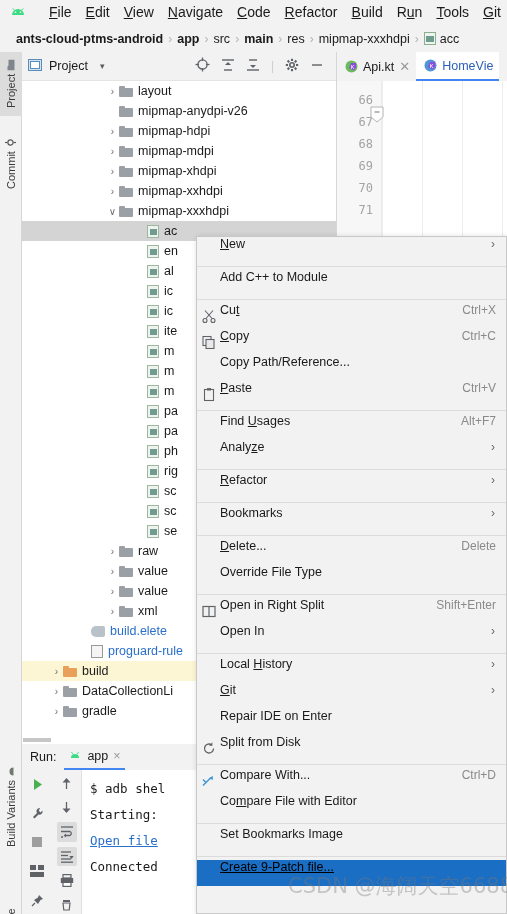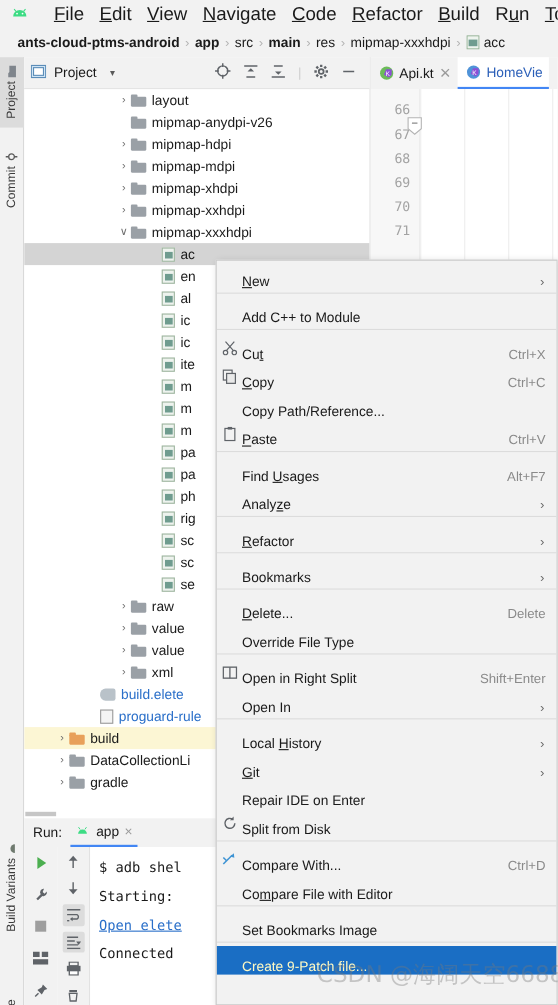--- a/index.html
+++ b/index.html
@@ -14,21 +14,21 @@
   }
   #root { position: relative; width: 507px; height: 914px; background: #f2f2f2; }
 
   
   .menubar {
     position: absolute; top: 0; left: 0; width: 507px; height: 25px;
     background: #f2f2f2; display: flex; align-items: center; padding-left: 8px;
   }
   .android-logo { width: 20px; height: 14px; position: relative; margin-right: 14px; }
   .menubar .mi {
-    font-size: 17px; color: #1a1a1a; padding: 0 7px; line-height: 25px;
+    font-size: 14px; color: #1a1a1a; padding: 0 7px; line-height: 25px;
     white-space: nowrap;
   }
   .menubar .mi u { text-decoration: underline; }
 
   
   .breadcrumb {
     position: absolute; top: 25px; left: 6px; width: 507px; height: 27px;
     background: #f2f2f2; display: flex; align-items: center; padding-left: 10px;
     overflow: hidden; white-space: nowrap;
   }
@@ -159,24 +159,24 @@
   .console a { color: #2a6fc9; text-decoration: underline; }
 
   
   .ctxmenu {
     position: absolute; left: 196px; top: 236px; width: 311px; height: 678px;
     background: #f2f2f2; border: 1px solid #c8c8c8;
     box-shadow: 2px 2px 7px rgba(0,0,0,0.20);
     font-size: 12.5px; overflow: hidden;
   }
   .mrow {
-    height: 26px; display: flex; align-items: flex-end; position: relative;
+    height: 26px; display: flex; align-items: flex-start; position: relative;
     padding-left: 23px; color: #1a1a1a; white-space: nowrap;
   }
-  .mrow.highlight { background: #1a6ec4; color: #fef9c3; }
+  .mrow.highlight { background: #1a6ec4; color: #000000; text-decoration: underline; }
   .mrow .mlabel { flex: 0 0 auto; }
   .mrow .mshort { margin-left: auto; padding-right: 10px; color: #8a8a8a; font-size: 12px; }
   .mrow .msub { margin-left: auto; padding-right: 11px; color: #6a6a6a; font-size: 12px; }
   .mrow .micon {
     position: absolute; left: 4px; top: 50%; transform: translateY(-50%);
     width: 15px; height: 15px; display: flex; align-items: center; justify-content: center;
   }
   .msep { height: 1px; background: #dcdcdc; margin: 3px 0; }
   .mrow u { text-decoration: underline; }
 
@@ -661,21 +661,21 @@
         <span class="tbtn">
           <svg width="13" height="13" viewBox="0 0 13 13">
             <rect x="3" y="2" width="7" height="2" fill="#5f6368"></rect>
             <path d="M3 5 h7 l-0.8 7 h-5.4 z" fill="none" stroke="#5f6368" stroke-width="1.2"></path>
           </svg>
         </span>
       </div>
       <div class="console">
         <div>$ adb shel</div>
         <div>Starting:</div>
-        <div><a href="#">Open elete</a></div>
+        <div><a href="#">Open file</a></div>
         <div>Connected</div>
       </div>
     </div>
   </div>
 
   <div class="ctxmenu">
       <div class="mrow">
         <span class="mlabel"><u>N</u>ew</span>
         <span class="msub">›</span>
       </div>

